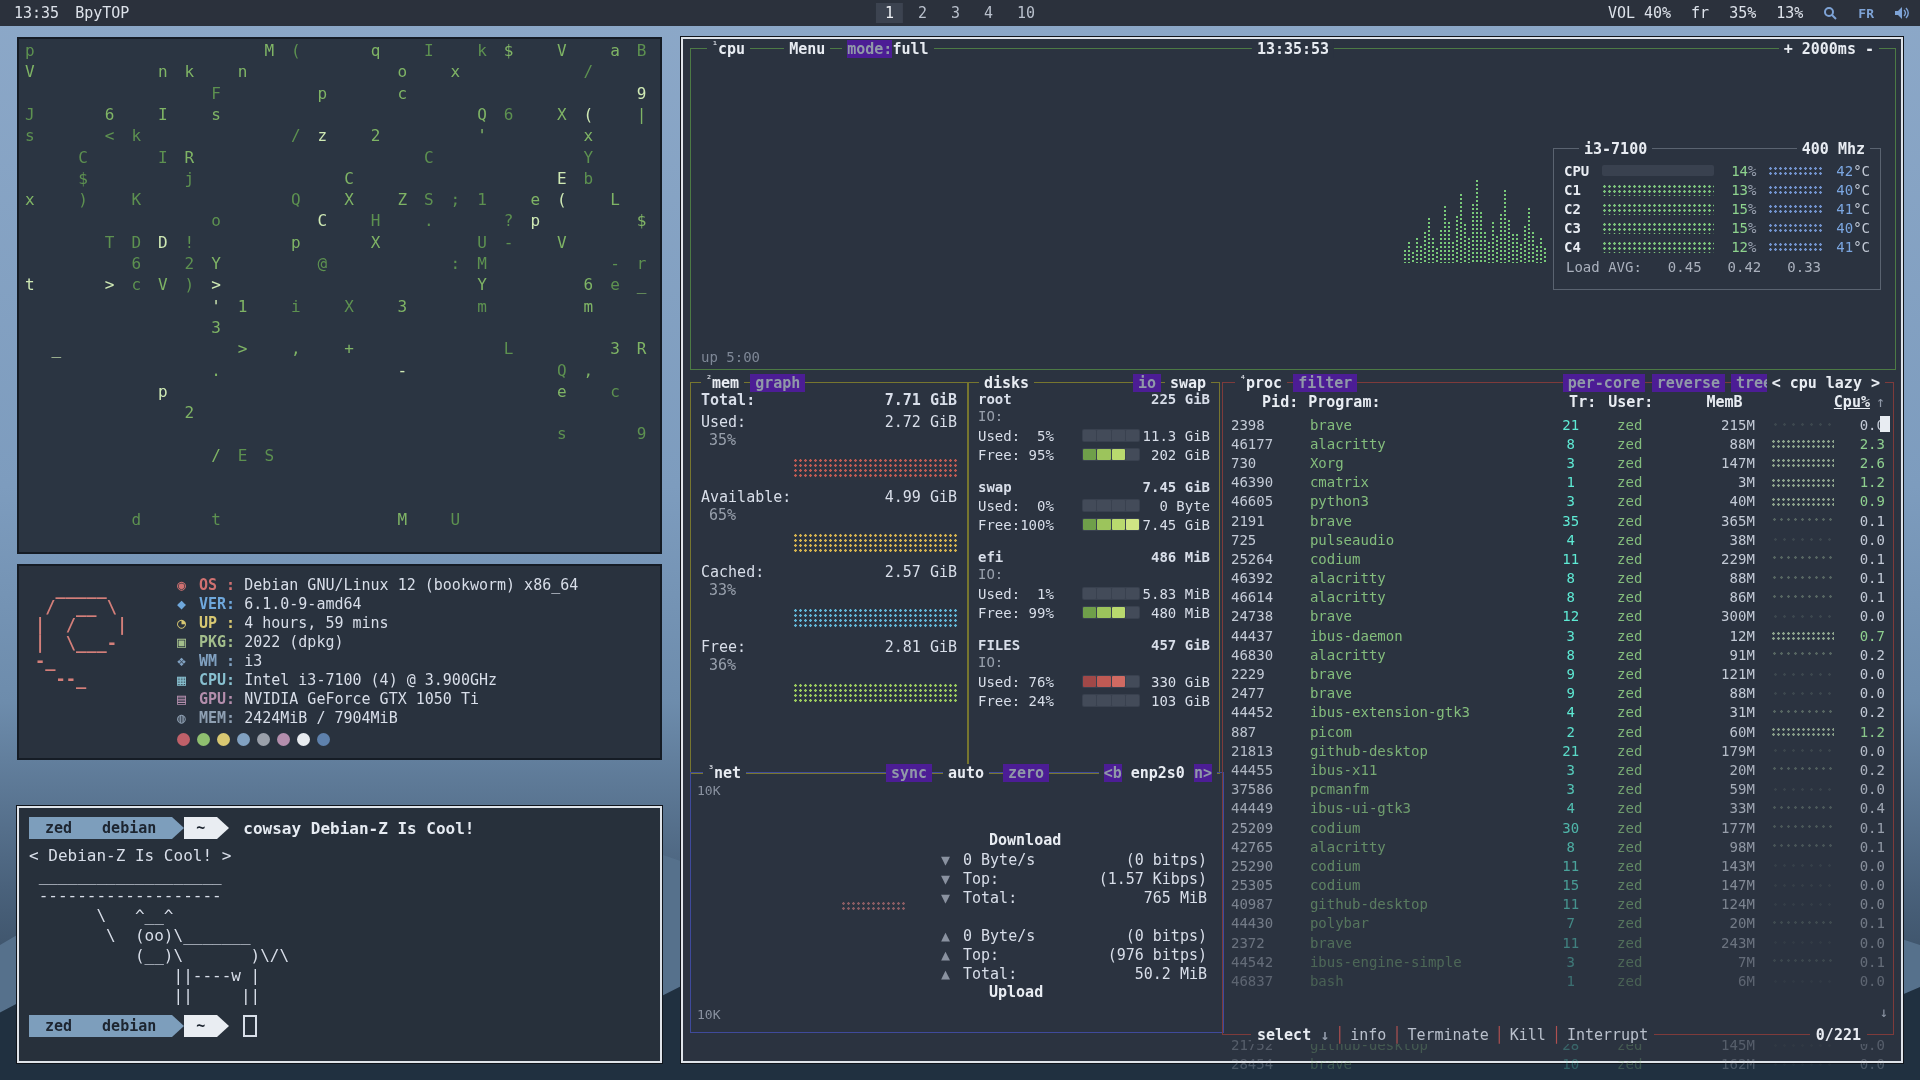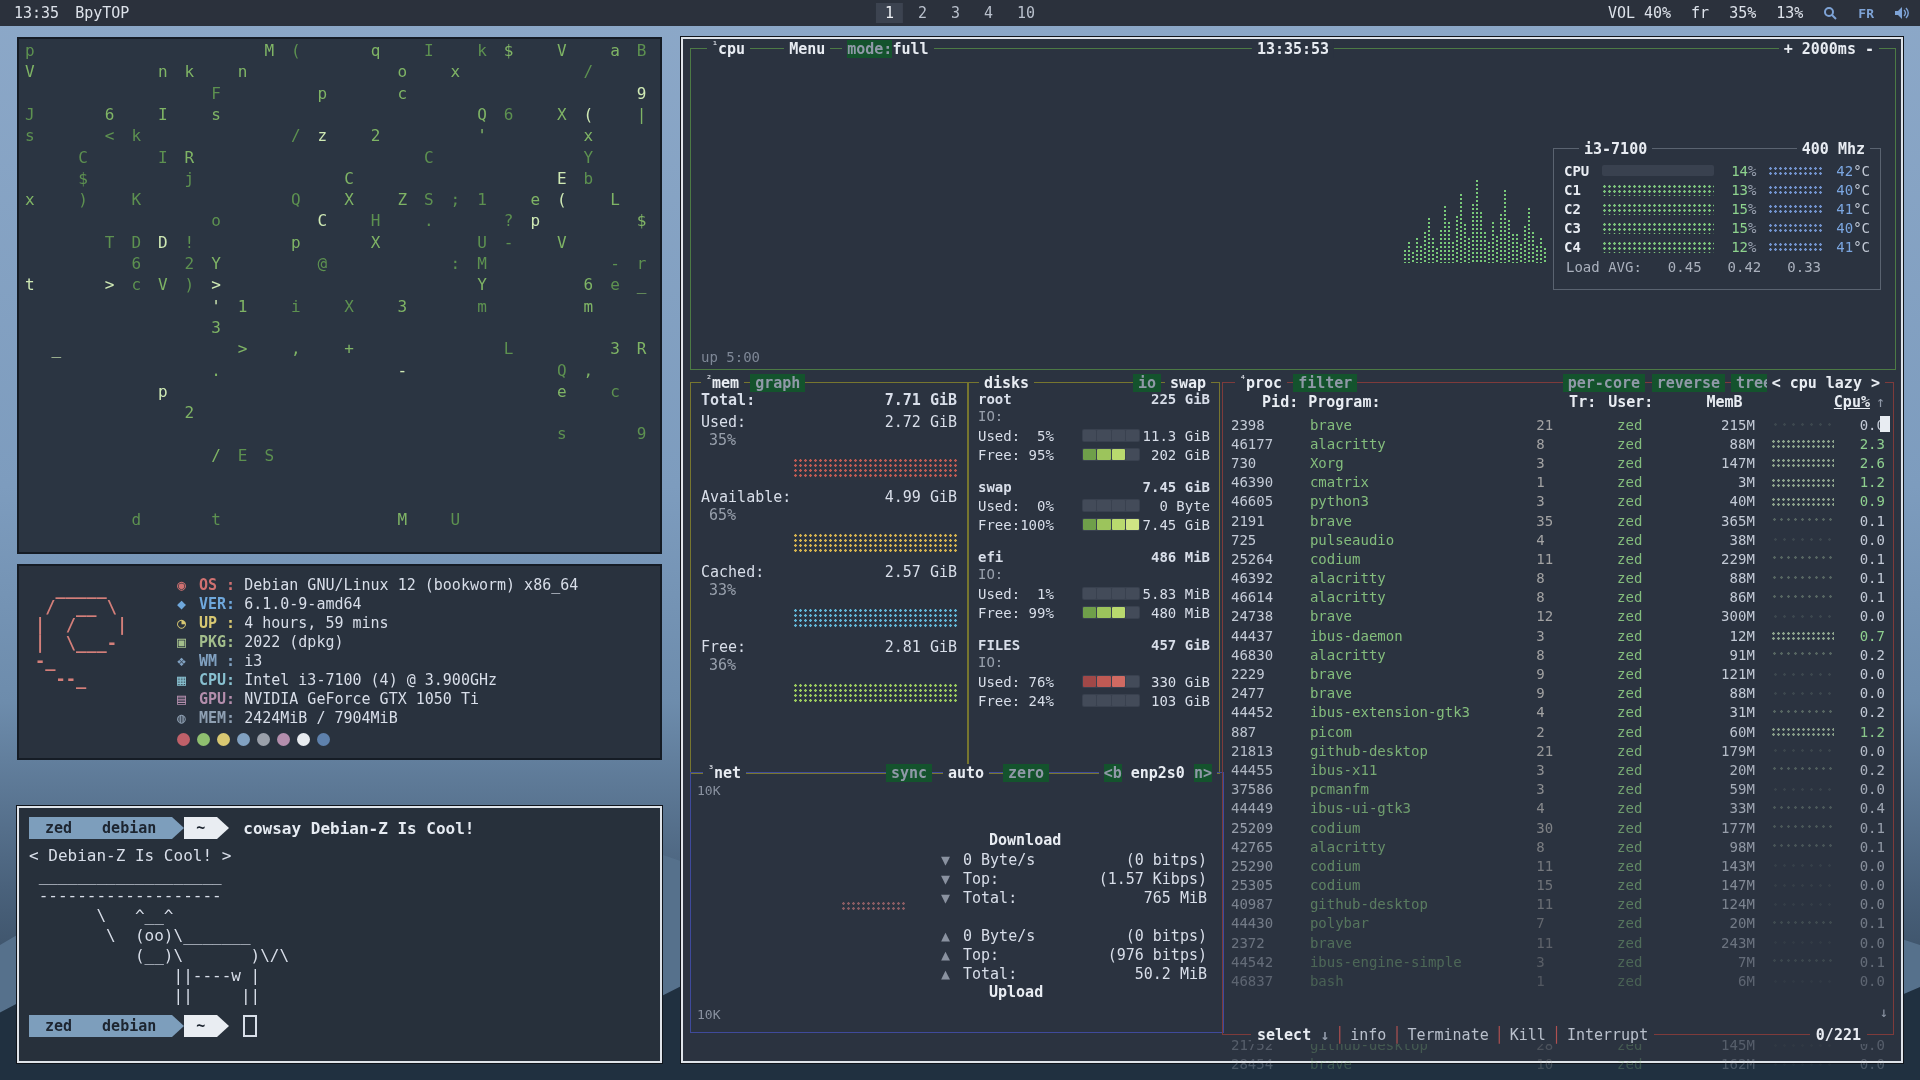--- a/index.html
+++ b/index.html
@@ -61,21 +61,21 @@
   .bpy{background:#2b3340;}
   .bpy-inner{position:relative;width:100%;height:100%;}
   .bbox{position:absolute;border:1px solid;box-sizing:border-box;}
   .box-cpu{left:7px;top:9px;width:1206px;height:322px;border-color:#4d7a45;padding-left:29px;}
   .box-mem{left:7px;top:343px;width:278px;height:392px;border-color:#77762f;}
   .box-disks{left:285px;top:343px;width:252px;height:392px;border-color:#77762f;}
   .box-net{left:7px;top:733px;width:534px;height:261px;border-color:#3f4a9b;}
   .box-proc{left:539px;top:343px;width:672px;height:653px;border-color:#7e3b3b;}
   .btop{position:absolute;top:-10px;left:0;right:0;height:20px;font-size:15px;display:flex;align-items:center;}
   .btitle{background:#2b3340;padding:0 5px;color:#e8ecf2;font-weight:bold;white-space:pre;}
-  .bdim{background:#14532d;padding:0 5px;color:#9099a8;font-weight:bold;white-space:pre;}
+  .bdim{background:#4c1d95;padding:0 5px;color:#9099a8;font-weight:bold;white-space:pre;}
   .bsup{font-size:10px;vertical-align:top;color:#c8ccd4;}
   .center-abs{position:absolute;left:50%;transform:translateX(-50%);}
   .dotgrid{background-image:radial-gradient(currentColor 1.1px,transparent 1.5px);background-size:5px 5px;}
 
   
   .uptime{position:absolute;left:10px;bottom:4px;color:#7e8796;font-size:14px;}
   .cpu-graph{position:absolute;left:712px;top:120px;width:150px;height:94px;display:flex;align-items:flex-end;gap:1px;}
   .gbar{width:3px;color:#79c979;display:inline-block;background-size:4px 4px;}
   .cpu-panel{position:absolute;left:862px;top:99px;width:326px;height:140px;border:1px solid #5a6370;background:#2b3340;}
   .cp-top{position:absolute;top:-9px;left:13px;right:0;display:flex;justify-content:space-between;font-size:15px;}
@@ -127,21 +127,21 @@
   .ph-tr{width:70px;text-align:right;}
   .ph-user{width:70px;margin-left:12px;}
   .ph-mem{width:70px;text-align:right;}
   .ph-dots{width:64px;margin-left:16px;}
   .ph-cpu{width:52px;text-align:right;text-decoration:underline;}
   .ph-arr{color:#9099a8;margin-left:6px;font-weight:normal;}
   .procrows{position:absolute;top:32px;left:0;right:0;}
   .prow{display:flex;align-items:center;height:19.2px;font-size:14px;padding:0 8px;}
   .pr-pid{width:70px;text-align:left;color:#c3cad6;}
   .pr-prog{width:230px;margin-left:10px;color:#84bd7c;overflow:hidden;}
-  .pr-tr{width:70px;text-align:left;color:#a3a3a3;}
+  .pr-tr{width:70px;text-align:center;color:#5eead4;}
   .pr-user{width:70px;margin-left:12px;color:#84bd7c;}
   .pr-mem{width:70px;text-align:right;color:#c3cad6;}
   .pr-dots{width:64px;margin-left:16px;height:9px;color:#9fb89a;}
   .dots-hi{opacity:.85;background-size:5px 5px;}
   .dots-lo{opacity:.38;background-size:7px 7px;}
   .dots-min{opacity:.15;background-size:9px 9px;}
   .pr-cpu{width:52px;text-align:right;color:#c3cad6;}
   .scrollblock{position:absolute;right:3px;top:33px;width:10px;height:16px;background:#e8ecf2;}
   .scrolldown{position:absolute;right:5px;bottom:14px;color:#9099a8;font-size:14px;}
   .proc-footer{position:absolute;bottom:-10px;left:28px;display:flex;align-items:center;font-size:15px;gap:0;}

